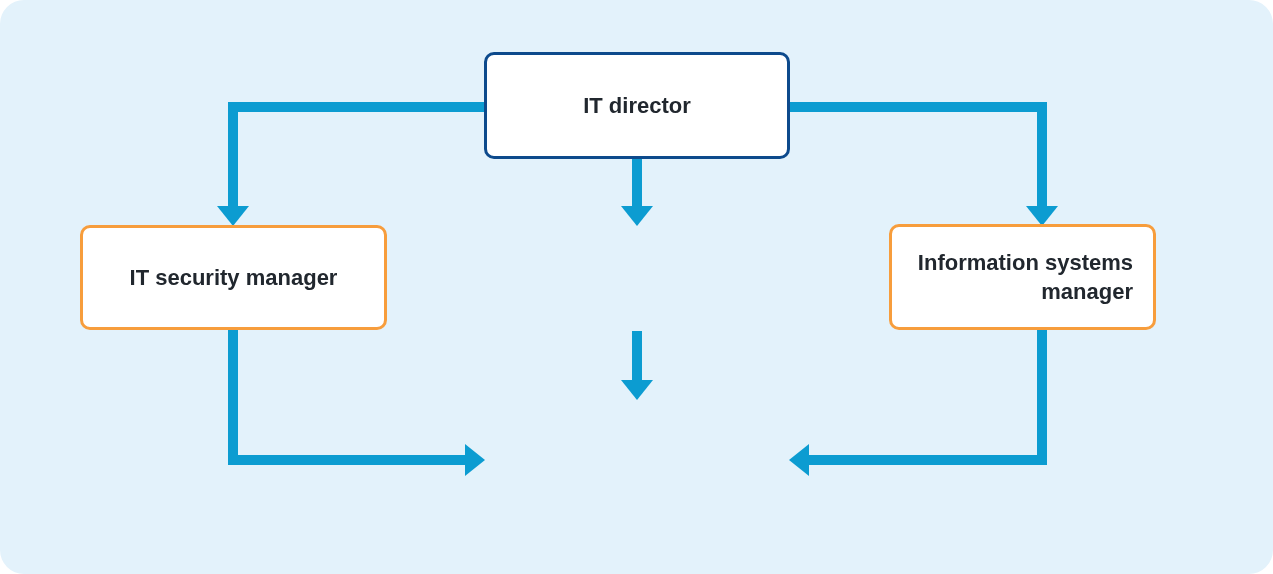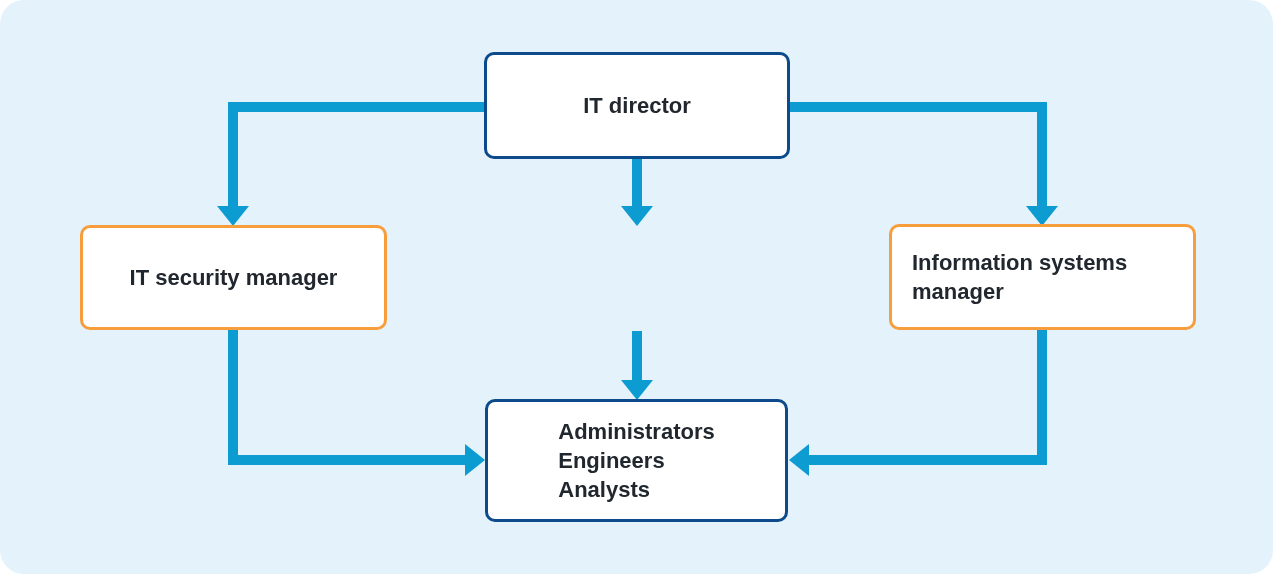--- a/index.html
+++ b/index.html
@@ -22,21 +22,21 @@
     background:var(--bg);
     border-radius:24px;
     overflow:hidden;
   }
   .node{
     position:absolute;
     background:var(--node-bg);
     border:3px solid var(--primary);
     border-radius:10px;
     display:flex;align-items:center;justify-content:center;
-    text-align:left;
+    text-align:right;
     font-weight:bold;
     font-size:22px;
     line-height:29px;
     color:var(--text);
     padding:0 20px;
     z-index:2;
   }
   .node.primary{border-color:var(--primary);}
   .node.secondary{border-color:var(--secondary);}
   .label{display:block;}
@@ -96,25 +96,18 @@
 
   <div class="node primary" style="left:484px;top:52px;width:306px;height:107px">
     <span class="label">IT director</span>
   </div>
 
   <div class="node secondary" style="left:80px;top:225px;width:307px;height:105px">
     <span class="label">IT security manager</span>
   </div>
 
 
-  <div class="node secondary" style="left:889px;top:224px;width:307px;height:106px">
+  <div class="node secondary" style="left:889px;top:224px;width:267px;height:106px">
     <span class="label">Information systems manager</span>
   </div>
 
-  <div class="node primary" style="left:485px;top:399px;width:303px;height:123px">
-    <span class="label">
-      <span class="line-text">Administrators</span>
-      <span class="line-text">Engineers</span>
-      <span class="line-text">Analysts</span>
-    </span>
-  </div>
 
 </div>
 
 </body></html>

